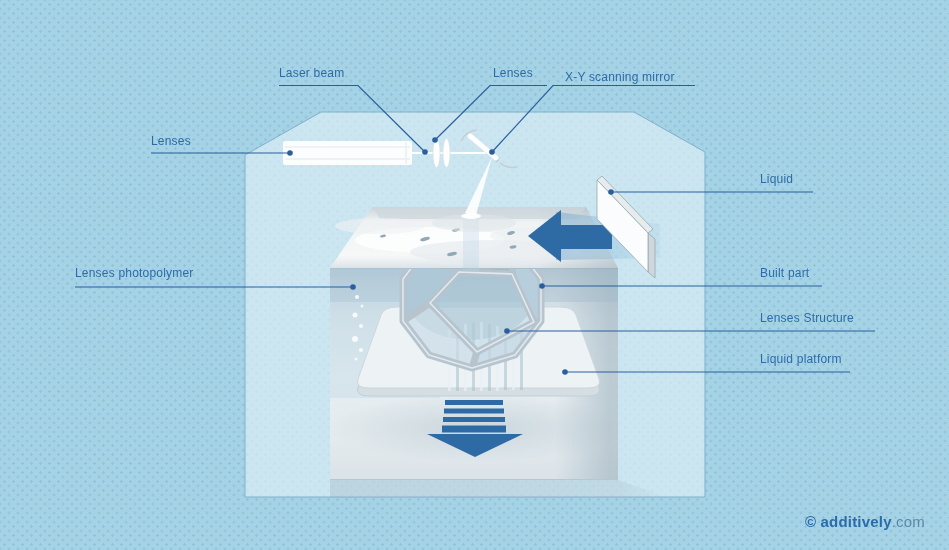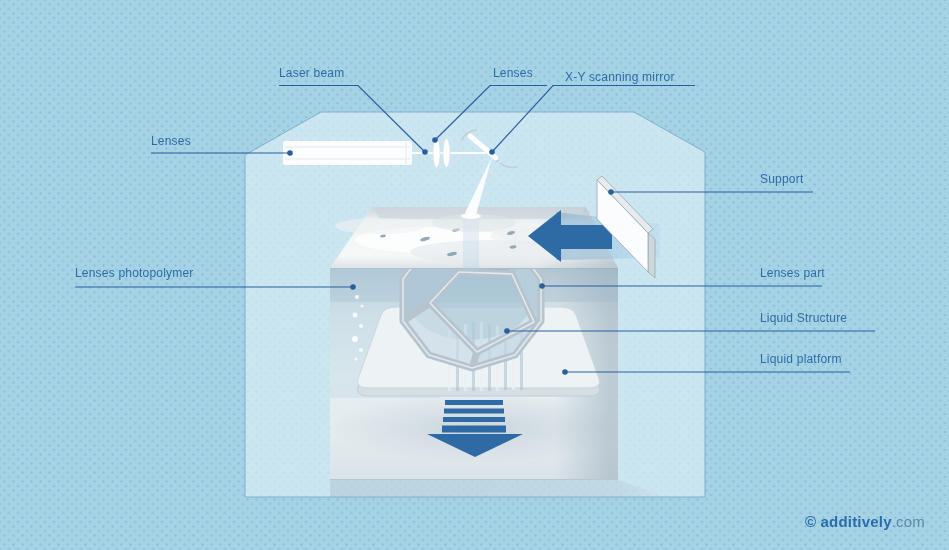--- a/index.html
+++ b/index.html
@@ -230,23 +230,23 @@
         <circle cx="507" cy="331" r="2.8" stroke="none"></circle>
     <path fill="none" d="M850,372 L565,372"></path>
         <circle cx="565" cy="372" r="2.8" stroke="none"></circle>
   </g>
 </svg>
 
 <div class="lbl" style="left:279px;top:66px">Laser beam</div>
 <div class="lbl" style="left:493px;top:66px">Lenses</div>
 <div class="lbl" style="left:565px;top:70px">X-Y scanning mirror</div>
 <div class="lbl" style="left:151px;top:134px">Lenses</div>
-<div class="lbl" style="left:760px;top:172px">Support</div>
+<div class="lbl" style="left:760px;top:172px">Liquid</div>
 <div class="lbl" style="left:75px;top:266px">Lenses photopolymer</div>
-<div class="lbl" style="left:760px;top:266px">Lenses part</div>
-<div class="lbl" style="left:760px;top:311px">Liquid Structure</div>
+<div class="lbl" style="left:760px;top:266px">Built part</div>
+<div class="lbl" style="left:760px;top:311px">Lenses Structure</div>
 <div class="lbl" style="left:760px;top:352px">Liquid platform</div>
 
 <div class="footer">
   <span class="brand">© additively</span><span>.com</span>
 </div>
 
 </div>
 
 </body></html>

